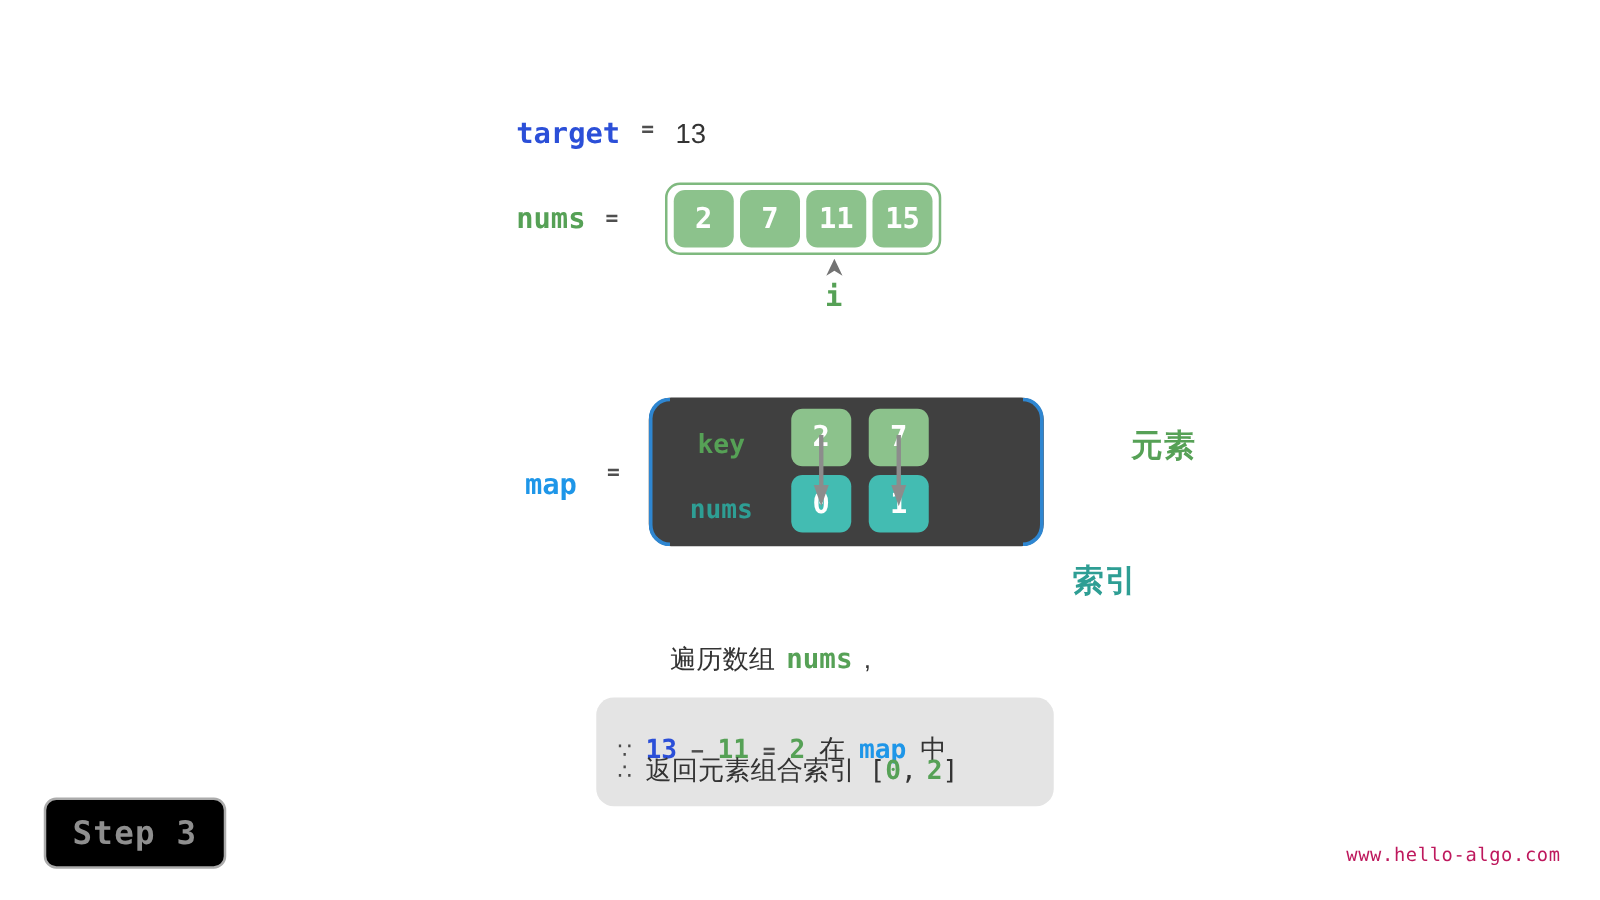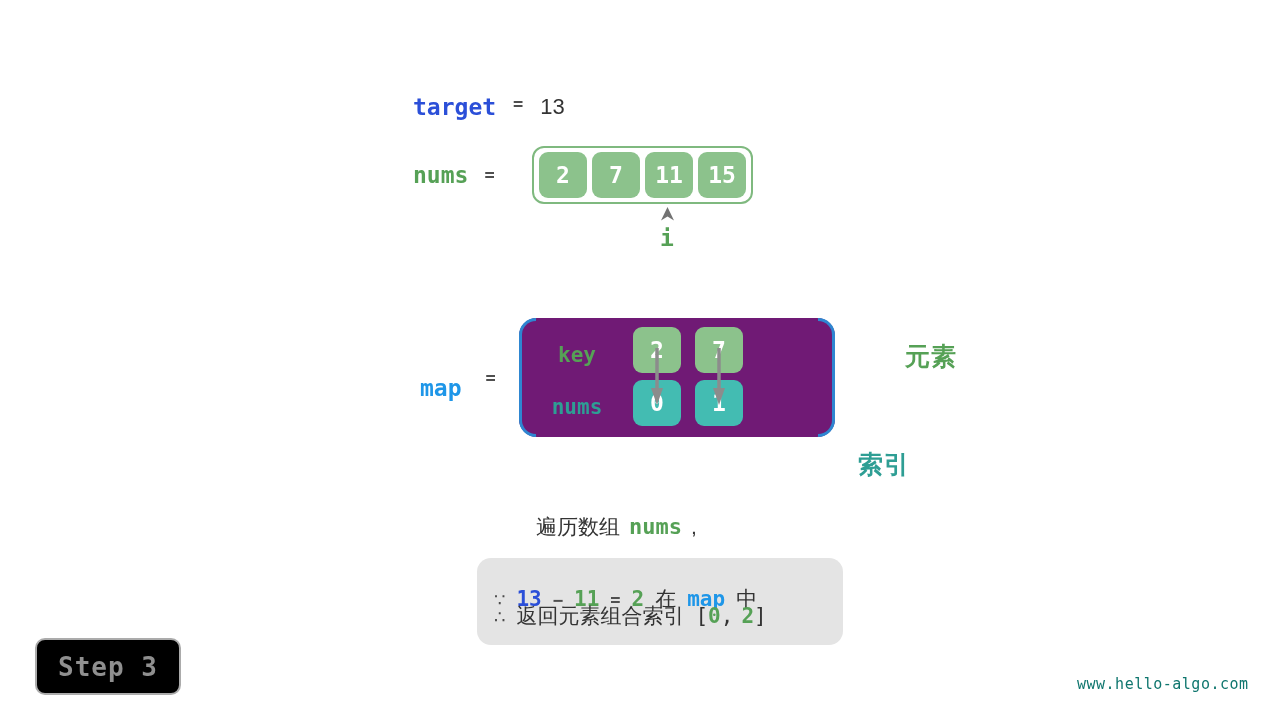--- a/index.html
+++ b/index.html
@@ -42,21 +42,21 @@
 
   
   .i-pointer { left:641px; top:207px; width:52px; display:flex; flex-direction:column; align-items:center; gap:3px; }
   .i-pointer .i-label { font-size:23px; }
 
   
   .map-row { left:420px; top:363px; display:flex; align-items:center; gap:24px; height:30px; }
   .map-row .var { font-size:23px; }
 
   
-  .map-box { left:519px; top:318px; width:316px; height:119px; background:#701a75; border-radius:18px; }
+  .map-box { left:519px; top:318px; width:316px; height:119px; background:#404040; border-radius:18px; }
   .bracket { position:absolute; top:0; bottom:0; width:17px; }
   .bracket.left  { left:0;  border:3px solid #2E86D1; border-right:none; border-radius:18px 0 0 18px; }
   .bracket.right { right:0; border:3px solid #2E86D1; border-left:none;  border-radius:0 18px 18px 0; }
   .map-label { position:absolute; left:8px; width:100px; text-align:center; font-size:21px; }
   .map-label.key-l { top:25px; }
   .map-label.val-l { top:77px; }
   .map-cell { position:absolute; }
   .map-arrow { position:absolute; z-index:3; }
 
   
@@ -80,21 +80,21 @@
 
   
   .step-badge {
     left:35px; top:638px; width:146px; height:57px;
     border:2.5px solid #ABABAB; border-radius:10px; background:#000000;
     display:flex; align-items:center; justify-content:center;
   }
   .step-badge span { font-family:"DejaVu Sans Mono", monospace; font-weight:bold; font-size:26px; color:#8F8F8F; letter-spacing:1px; }
 
   
-  .watermark { left:1077px; top:675px; font-family:"DejaVu Sans Mono", monospace; font-size:15px; color:#0f766e; letter-spacing:0.5px; }
+  .watermark { left:1077px; top:675px; font-family:"DejaVu Sans Mono", monospace; font-size:15px; color:#be185d; letter-spacing:0.5px; }
 </style>
 </head>
 <body>
 
 <div class="stage">
 
   <div class="abs target-row">
     <span class="code royal var">target</span>
     <span class="op">=</span>
     <span class="val">13</span>

